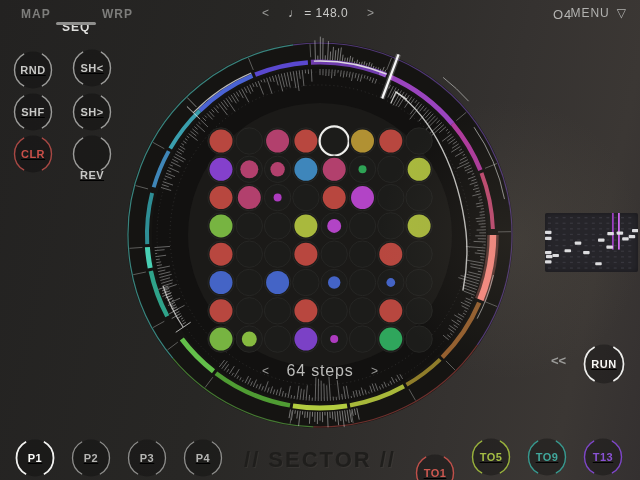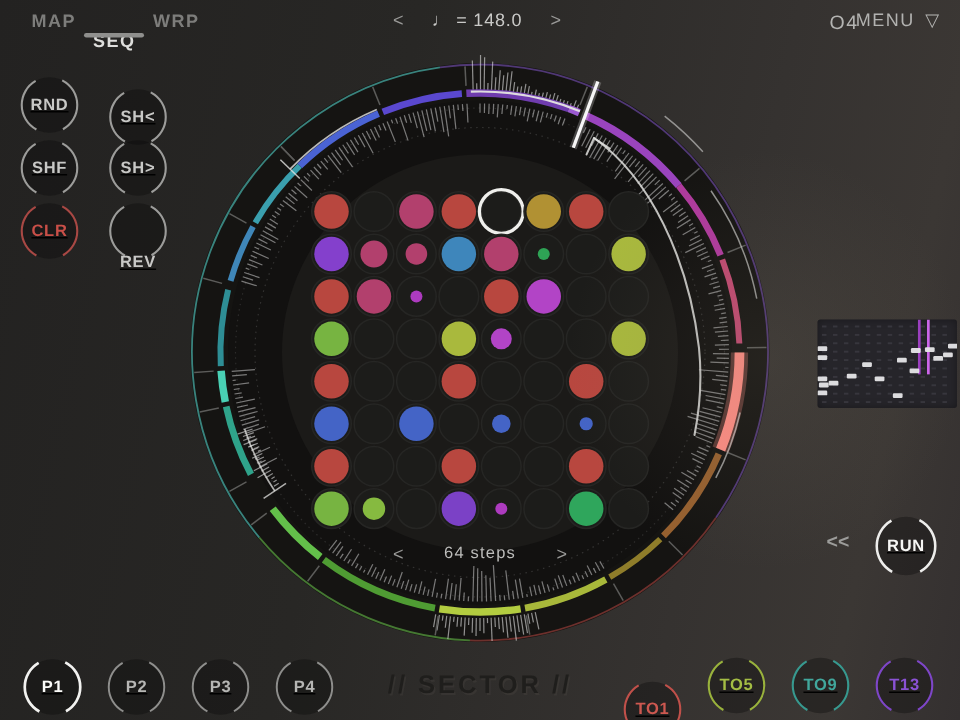--- a/index.html
+++ b/index.html
@@ -15,24 +15,24 @@
   #seq-underline{position:absolute;left:56px;top:22px;width:40px;height:3px;background:#8f8f8d;border-radius:2px;}
   .navchev{color:#9a9a98;font-size:12px;cursor:default;}
   #tempo{position:absolute;left:262px;top:6px;width:112px;display:flex;justify-content:space-between;align-items:center;}
   #tempo .val{color:#c9c9c7;font-size:12px;letter-spacing:.5px;}
   #menu{position:absolute;right:13px;top:6px;display:flex;gap:7px;align-items:center;color:#b2b2b0;font-size:12px;letter-spacing:1px;}
   #bar-indicator{position:absolute;left:518px;top:7px;font-size:13px;letter-spacing:1px;color:#b4b4b2;margin-left:35px;}
   .arcbtn{position:absolute;display:flex;align-items:center;justify-content:center;text-decoration:underline;}
   .arcbtn svg{position:absolute;left:0;top:0;}
   .arcbtn span{position:relative;font-size:11px;font-weight:bold;letter-spacing:.5px;}
   #steps-row{position:absolute;left:262px;top:362px;width:116px;display:flex;justify-content:space-between;align-items:center;}
-  #steps-row .lbl{color:#bcbcba;font-size:11px;letter-spacing:.8px;}
+  #steps-row .lbl{color:#bcbcba;font-size:16px;letter-spacing:.8px;}
   #rew{position:absolute;left:551px;top:353px;font-size:13px;font-weight:bold;color:#9c9c9a;letter-spacing:0px;}
   #branding{position:absolute;left:230px;top:447px;width:180px;text-align:center;
-            font-size:17px;font-weight:bold;letter-spacing:2px;color:#1f1e1c;
+            font-size:22px;font-weight:bold;letter-spacing:2px;color:#1f1e1c;
             text-shadow:1px 1px 0 rgba(115,108,96,.14);}
   #mini-roll{position:absolute;left:545px;top:213px;width:93px;height:59px;background:#26252a;
              border-radius:2px;box-shadow:0 0 6px rgba(0,0,0,.35) inset;}
 </style>
 </head>
 <body>
 
 <div id="stage">
   <svg id="dial-svg" width="640" height="480" viewBox="0 0 640 480">
       <circle cx="320" cy="235" r="193" fill="#151412"></circle>
@@ -854,21 +854,21 @@
         <rect x="87" y="16.099999999999998" width="6.5" height="3.2" rx="0.8" fill="#e6e6e8" opacity="0.95"></rect>
       </svg></div>
 
   <div id="branding">// SECTOR //</div>
 <div class="arcbtn" style="left: 13px; top: 50px; width: 40px; height: 40px;">
       <svg width="40" height="40" viewBox="0 0 40 40">
         <circle cx="20" cy="20" r="18.5" fill="rgba(8,8,8,0.35)" stroke="#9c9c9a" stroke-width="1.4" pathLength="100" stroke-dasharray="34 16 34 16" stroke-dashoffset="17"></circle>
       </svg>
       <span style="color: rgb(200, 200, 198);">RND</span>
     </div>
-    <div class="arcbtn" style="left: 72px; top: 58px; width: 40px; height: 40px;">
+    <div class="arcbtn" style="left: 72px; top: 48px; width: 40px; height: 40px;">
       <svg width="40" height="40" viewBox="0 0 40 40">
         <circle cx="20" cy="20" r="18.5" fill="rgba(8,8,8,0.35)" stroke="#9c9c9a" stroke-width="1.4" pathLength="100" stroke-dasharray="34 16 34 16" stroke-dashoffset="17"></circle>
       </svg>
       <span style="color: rgb(200, 200, 198);">SH&lt;</span>
     </div>
     <div class="arcbtn" style="left: 13px; top: 92px; width: 40px; height: 40px;">
       <svg width="40" height="40" viewBox="0 0 40 40">
         <circle cx="20" cy="20" r="18.5" fill="rgba(8,8,8,0.35)" stroke="#9c9c9a" stroke-width="1.4" pathLength="100" stroke-dasharray="34 16 34 16" stroke-dashoffset="17"></circle>
       </svg>
       <span style="color: rgb(200, 200, 198);">SHF</span>

